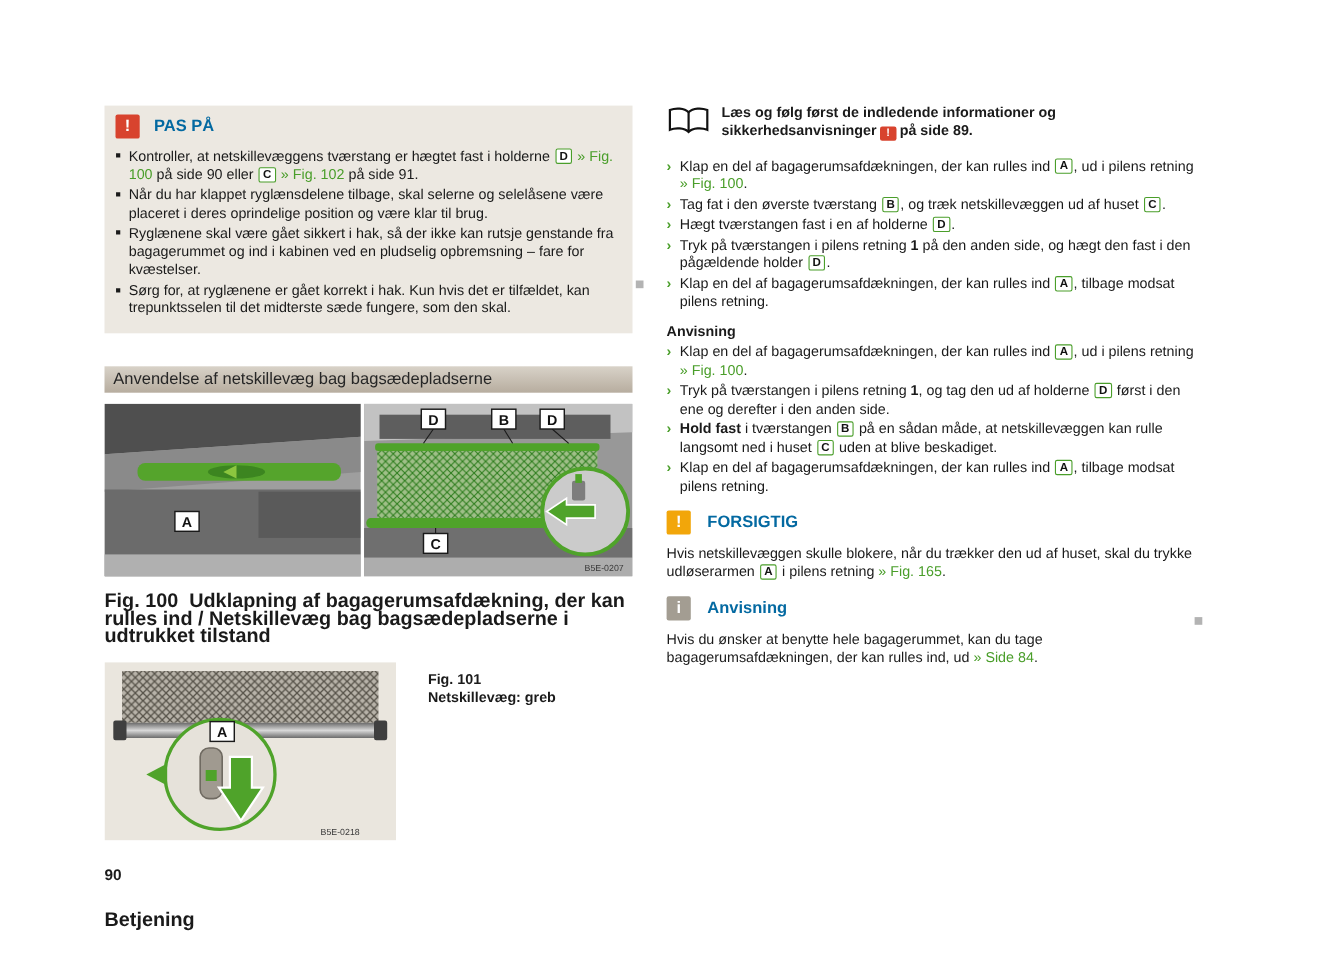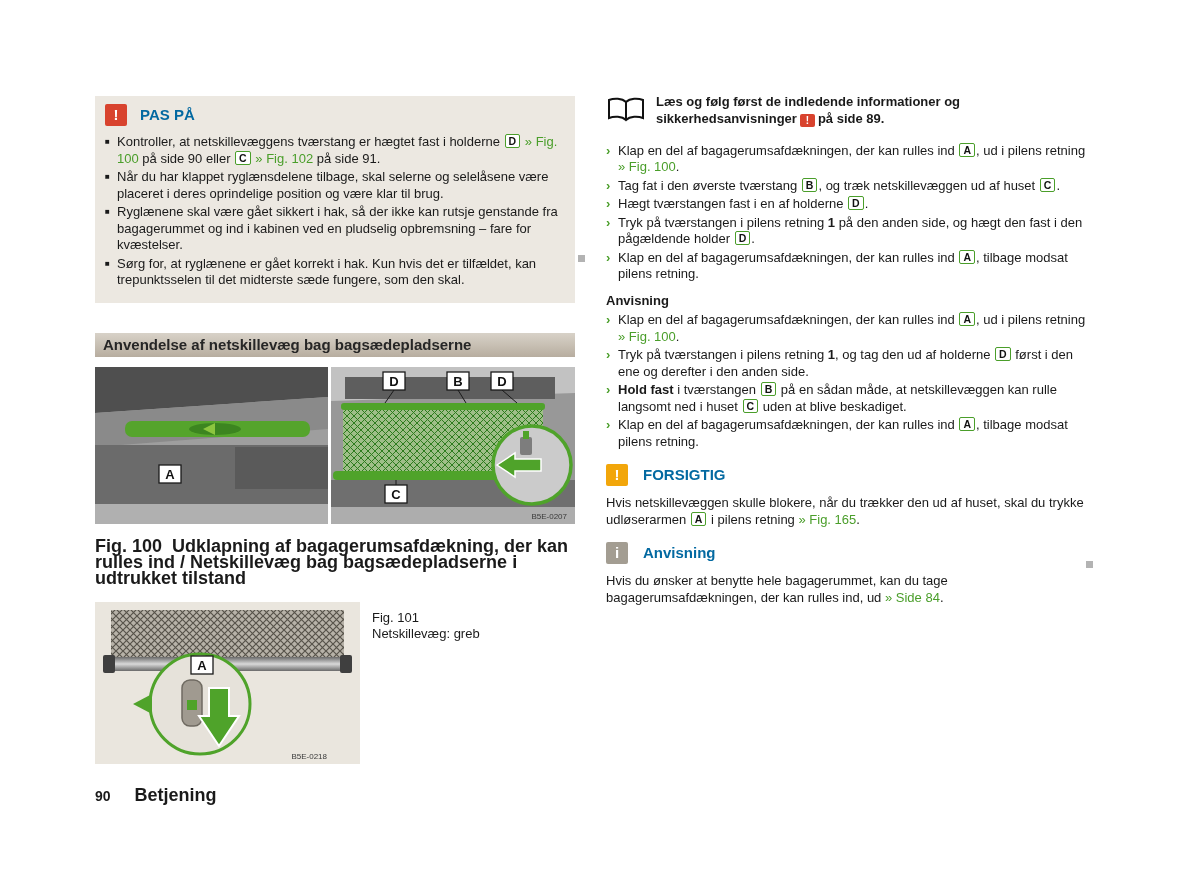--- a/index.html
+++ b/index.html
@@ -26,38 +26,38 @@
   .steps .bullet{color:#4a9e2a;font-weight:bold;font-size:13px;}
   
   .keybox{display:inline-block;border:1px solid #4a9e2a;border-radius:2px;padding:0 3px;
           margin:0 1px;font-size:10.5px;font-weight:bold;line-height:12px;vertical-align:1px;
           background:#fff;color:#111;}
   .glink{color:#4a9e2a;cursor:pointer;}
   .inline-warn{display:inline-flex;width:15px;height:13px;background:#d8432e;color:#fff;
           font-size:10px;font-weight:bold;align-items:center;justify-content:center;
           border-radius:2px;vertical-align:-1px;margin:0 3px;}
   
-  .sec-header{margin-top:30px;background:linear-gradient(#d8d2c8,#b7ad9f);font-weight:bold;
+  .sec-header{margin-top:30px;background:linear-gradient(#d8d2c8,#b7ad9f);font-weight:normal;
           font-size:15px;padding:4px 8px;color:#262626;}
   
   .fig{margin-top:10px;font-size:0;}
   .fig-caption{margin-top:5px;font-weight:bold;font-size:18px;line-height:16px;}
   .fig101-row{margin-top:16px;display:flex;}
-  .fig101-caption{margin-left:12px;padding-top:8px;font-weight:normal;}
+  .fig101-caption{margin-left:29px;padding-top:8px;font-weight:bold;}
   svg text{font-family:"Liberation Sans",sans-serif;}
   
   .intro-row{display:flex;margin-bottom:14px;justify-content:center;}
   .book-icon{flex:0 0 50px;padding-top:2px;}
   .intro-text{font-weight:bold;}
   .subhead{font-weight:bold;margin:10px 0 3px 0;}
   .steps{margin-bottom:8px;}
   .notice-head{display:flex;align-items:center;gap:15px;margin-top:14px;margin-bottom:9px;}
   .notice-body{margin-bottom:4px;}
   
-  .footer{position:absolute;left:95px;top:787px;display:flex;align-items:baseline;gap:24px;}
+  .footer{position:absolute;left:95px;top:787px;display:flex;align-items:baseline;gap:24px;flex-direction:column;}
   .page-num{font-weight:bold;font-size:14px;}
   .section-label{font-weight:bold;font-size:18px;}
   .endmark{position:absolute;width:7px;height:7px;background:#b3b3b3;}
   .endmark-left{left:578px;top:255px;}
   .endmark-right{left:1086px;top:561px;}
 </style>
 </head>
 <body>
 
 <div class="page">

